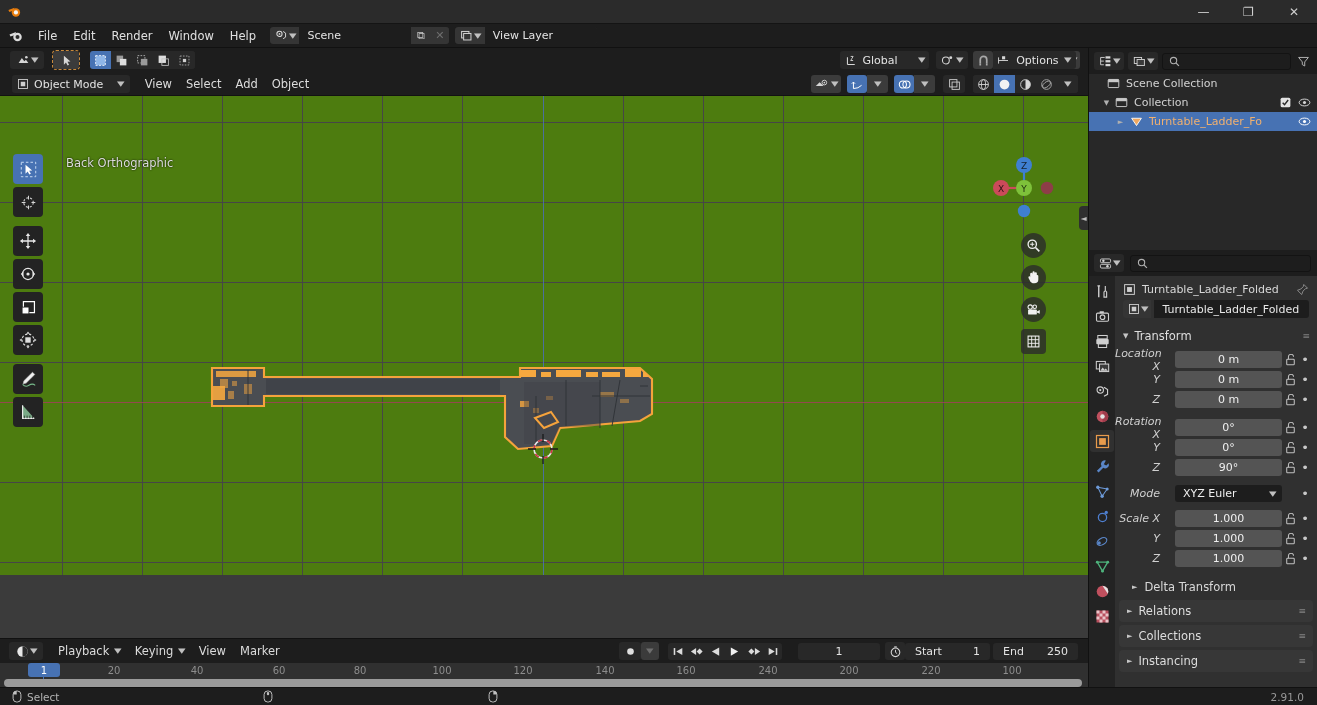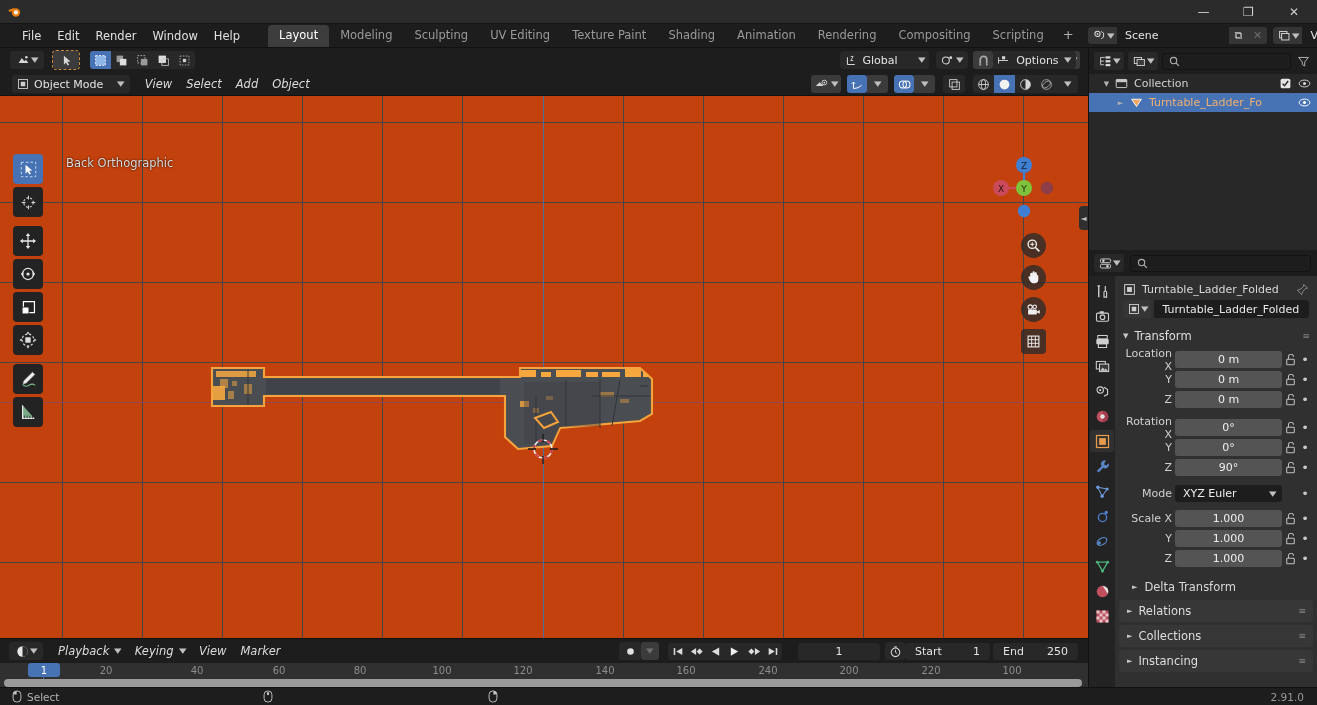--- a/index.html
+++ b/index.html
@@ -89,31 +89,31 @@
   .hgroup .gi {
     width: 21px; height: 18px; display: flex; align-items: center; justify-content: center;
     background: #282828;
   }
   .hgroup .gi.on { background: #4772b3; }
   .mode-sel {
     display: flex; align-items: center; gap: 5px; height: 18px; background: #282828;
     border-radius: 3px; padding: 0 6px 0 5px;
   }
   .mode-sel .lbl { font-size: 11px; color: #e3e3e3; }
-  .menu2 { padding: 2px 7px; font-size: 11.5px; color: #dcdcdc; border-radius: 3px; font-style: italic; }
+  .menu2 { padding: 2px 7px; font-size: 11.5px; color: #dcdcdc; border-radius: 3px; }
 
   .orient-sel {
     display: flex; align-items: center; gap: 5px; height: 18px; background: #282828;
     border-radius: 3px; padding: 0 5px;
   }
 
   
   .vp-canvas {
-    position: absolute; top: 48px; left: 0; width: 1088px; height: 542px;
-    background: #c2410c; overflow: hidden;
+    position: absolute; top: 48px; left: 0; width: 1088px; height: 479px;
+    background: #4d7c0f; overflow: hidden;
   }
   .grid-v, .grid-h { position: absolute; background: #464646; }
   .grid-v { width: 1px; height: 542px; top: 0; }
   .grid-h { height: 1px; width: 1088px; left: 0; }
   .axis-y { position: absolute; left: 543px; top: 0; width: 1px; height: 542px; background: #4b6f9e; }
   .axis-x { position: absolute; left: 0; top: 306px; width: 1088px; height: 1px; background: #93484f; }
 
   .vp-text {
     position: absolute; left: 66px; top: 59px; font-size: 11.5px; color: #dcdcdc;
     line-height: 17.5px; text-shadow: 0 0 2px #000; z-index: 5;
@@ -234,21 +234,21 @@
     display: flex; align-items: center; padding: 0 8px; font-size: 11px; color: #e8e8e8;
   }
   .panel-head {
     display: flex; align-items: center; gap: 6px; height: 20px; padding: 0 8px;
     font-size: 11.5px; color: #dedede;
   }
   .panel-head.boxed { background: #373737; border-radius: 4px; margin: 3px 4px; height: 22px; }
   .tri { font-size: 7px; color: #c6c6c6; }
   .grip { margin-left: auto; opacity: .45; font-size: 9px; letter-spacing: -1px; }
   .prop-row { display: flex; align-items: center; height: 19px; margin-bottom: 1px; padding-right: 5px; }
-  .prop-label { width: 60px; text-align: right; font-size: 11px; color: #d0d0d0; padding-right: 3px; }
+  .prop-label { width: 60px; text-align: right; font-size: 11px; color: #d0d0d0; padding-right: 15px; font-style: italic; }
   .prop-value {
     flex: 1; height: 17px; background: #545454; border-radius: 3px;
     display: flex; align-items: center; justify-content: center;
     font-size: 11px; color: #efefef;
   }
   .prop-value.dark { background: #1d1d1d; justify-content: flex-start; padding-left: 8px; }
   .lock { width: 16px; display: flex; align-items: center; justify-content: center; }
   .dot { width: 14px; display: flex; align-items: center; justify-content: center; color: #c8c8c8; font-size: 13px; }
   .sub-panel { display: flex; align-items: center; gap: 7px; height: 20px; padding-left: 17px; font-size: 11.5px; color: #d8d8d8; }
 
@@ -283,33 +283,20 @@
       <circle cx="19" cy="18" r="8.5" fill="#dcdcdc"></circle>
       <circle cx="19" cy="18" r="4" fill="#2b2b2b"></circle>
       <path d="M3 13 L16 8 L14 14 L5 17 Z" fill="#dcdcdc"></path>
     </svg>
     <div class="menu-item">File</div>
     <div class="menu-item">Edit</div>
     <div class="menu-item">Render</div>
     <div class="menu-item">Window</div>
     <div class="menu-item">Help</div>
 
-    <div class="ws-tabs">
-      <div class="ws-tab active">Layout</div>
-      <div class="ws-tab">Modeling</div>
-      <div class="ws-tab">Sculpting</div>
-      <div class="ws-tab">UV Editing</div>
-      <div class="ws-tab">Texture Paint</div>
-      <div class="ws-tab">Shading</div>
-      <div class="ws-tab">Animation</div>
-      <div class="ws-tab">Rendering</div>
-      <div class="ws-tab">Compositing</div>
-      <div class="ws-tab">Scripting</div>
-      <div class="ws-add">+</div>
-    </div>
 
     <div class="scene-block">
       <div class="id-selector">
         <div class="id-icon-btn">
           <svg width="13" height="13" viewBox="0 0 16 16">
             <circle cx="5.5" cy="6" r="3.2" fill="none" stroke="#d6d6d6" stroke-width="1.3"></circle>
             <circle cx="5.5" cy="6" r="1.1" fill="#d6d6d6"></circle>
             <path d="M10 3 L13 5 L13 10 L10 12" fill="none" stroke="#d6d6d6" stroke-width="1.2"></path>
           </svg>
           <span class="chev">▼</span>
@@ -800,21 +787,21 @@
       </div>
       <div style="width:3px;"></div>
       <div class="tl-range" style="width:85px;">
         <span>End</span>
         <span style="margin-left:auto;">250</span>
       </div>
       <div style="width:10px;"></div>
     </div>
 
     <div class="tl-ruler">
-      <div class="tl-tick" style="left:106px;">20</div>
+      <div class="tl-tick" style="left:114px;">20</div>
       <div class="tl-tick" style="left:197px;">40</div>
       <div class="tl-tick" style="left:279px;">60</div>
       <div class="tl-tick" style="left:360px;">80</div>
       <div class="tl-tick" style="left:442px;">100</div>
       <div class="tl-tick" style="left:523px;">120</div>
       <div class="tl-tick" style="left:605px;">140</div>
       <div class="tl-tick" style="left:686px;">160</div>
       <div class="tl-tick" style="left:768px;">240</div>
       <div class="tl-tick" style="left:849px;">200</div>
       <div class="tl-tick" style="left:931px;">220</div>
@@ -851,20 +838,27 @@
         <span style="flex:1"></span>
       </div>
       <div style="width:17px;display:flex;align-items:center;justify-content:center;">
         <svg width="13" height="13" viewBox="0 0 16 16">
           <path d="M2,3 L14,3 L9.5,8.5 L9.5,13.5 L6.5,11.8 L6.5,8.5 Z" fill="none" stroke="#b4b4b4" stroke-width="1.2"></path>
         </svg>
       </div>
     </div>
 
     <div>
+      <div class="out-row" style="padding-left:18px;">
+        <svg width="13" height="13" viewBox="0 0 16 16" style="margin-right:6px;">
+          <rect x="1.5" y="3" width="13" height="10" rx="1" fill="none" stroke="#c8c8c8" stroke-width="1.2"></rect>
+          <rect x="1.5" y="3" width="13" height="3.4" fill="#c8c8c8"></rect>
+        </svg>
+        <span>Scene Collection</span>
+      </div>
       <div class="out-row" style="padding-left:12px;">
         <span class="disc">▼</span>
         <svg width="13" height="13" viewBox="0 0 16 16" style="margin:0 6px 0 3px;">
           <rect x="1.5" y="3" width="13" height="10" rx="1" fill="none" stroke="#c8c8c8" stroke-width="1.2"></rect>
           <rect x="1.5" y="3" width="13" height="3.4" fill="#c8c8c8"></rect>
         </svg>
         <span>Collection</span>
         <svg class="eye" width="11" height="11" viewBox="0 0 14 14" style="margin-right:7px;">
           <rect x="0.8" y="0.8" width="12.4" height="12.4" rx="2" fill="#e4e4e4"></rect>
           <path d="M3.4,7.2 L5.8,9.8 L10.4,3.8" fill="none" stroke="#2a2a2a" stroke-width="1.8"></path>

